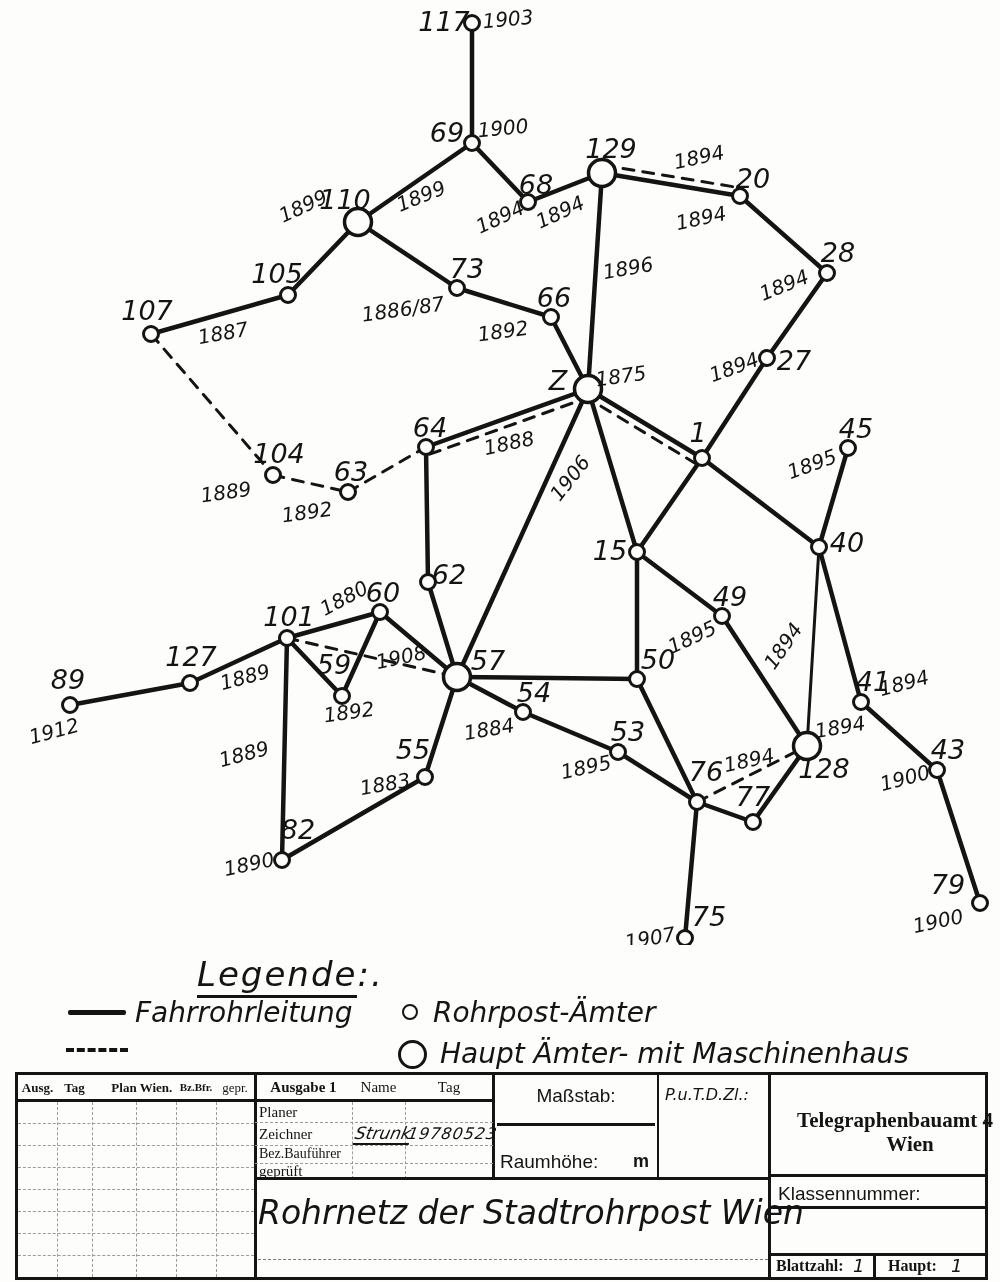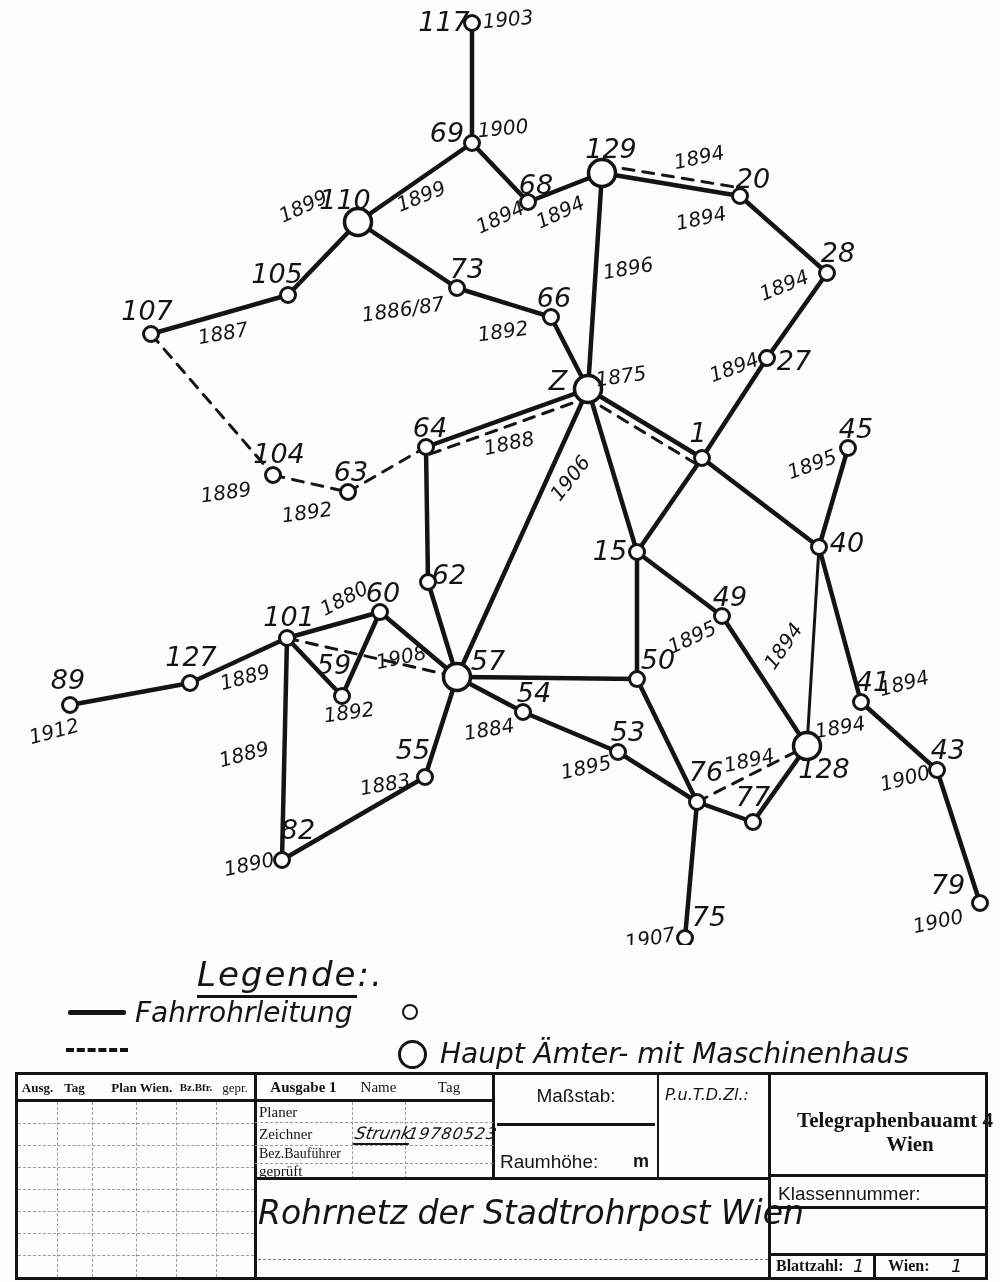--- a/index.html
+++ b/index.html
@@ -211,20 +211,21 @@
     </svg>
 
   <div class="legend-title"><span class="u">Legende</span><span>:.</span></div>
 
   <div class="sw-solid"></div>
   <div class="leg-item" style="left:135px;top:996px;">Fahrrohrleitung</div>
 
   <div class="sw-dash"></div>
 
   <div class="sw-circle-s"></div>
+  <div class="leg-item" style="left:433px;top:996px;">Rohrpost-Ämter</div>
 
   <div class="sw-circle-l"></div>
   <div class="leg-item" style="left:440px;top:1037px;">Haupt Ämter- mit  Maschinenhaus</div>
 
   <div class="tb">
 
     <div class="abs" style="left:0;top:0;width:237px;height:202px;">
       <div class="vline" style="left:236px;top:0;height:202px;"></div>
       <div class="hline" style="left:0;top:24px;width:237px;height:3px;"></div>
       <div class="abs cellhead" style="left:0;top:5px;width:39px;">Ausg.</div>
@@ -287,18 +288,18 @@
       <div class="vline" style="left:0;top:0;height:202px;width:3px;"></div>
       <div class="abs serif" style="left:3px;top:33px;width:248px;text-align:center;font-weight:bold;font-size:21px;">Telegraphenbauamt 4</div>
       <div class="abs serif" style="left:3px;top:57px;width:214px;text-align:center;font-weight:bold;font-size:21px;padding-left:32px;">Wien</div>
       <div class="hline" style="left:3px;top:99px;width:214px;"></div>
       <div class="abs" style="left:10px;top:108px;font-size:19px;">Klassennummer:</div>
       <div class="hline" style="left:3px;top:131px;width:214px;"></div>
       <div class="hline" style="left:3px;top:178px;width:214px;"></div>
       <div class="vline" style="left:105px;top:178px;height:24px;"></div>
       <div class="abs serif" style="left:8px;top:182px;font-weight:bold;font-size:16px;">Blattzahl:</div>
       <div class="abs hand" style="left:85px;top:180px;font-size:18px;">1</div>
-      <div class="abs serif" style="left:120px;top:182px;font-weight:bold;font-size:16px;">Wien:</div>
+      <div class="abs serif" style="left:120px;top:182px;font-weight:bold;font-size:16px;">Haupt:</div>
       <div class="abs hand" style="left:183px;top:180px;font-size:18px;">1</div>
     </div>
 
   </div>
 </div>
 
 </body></html>

